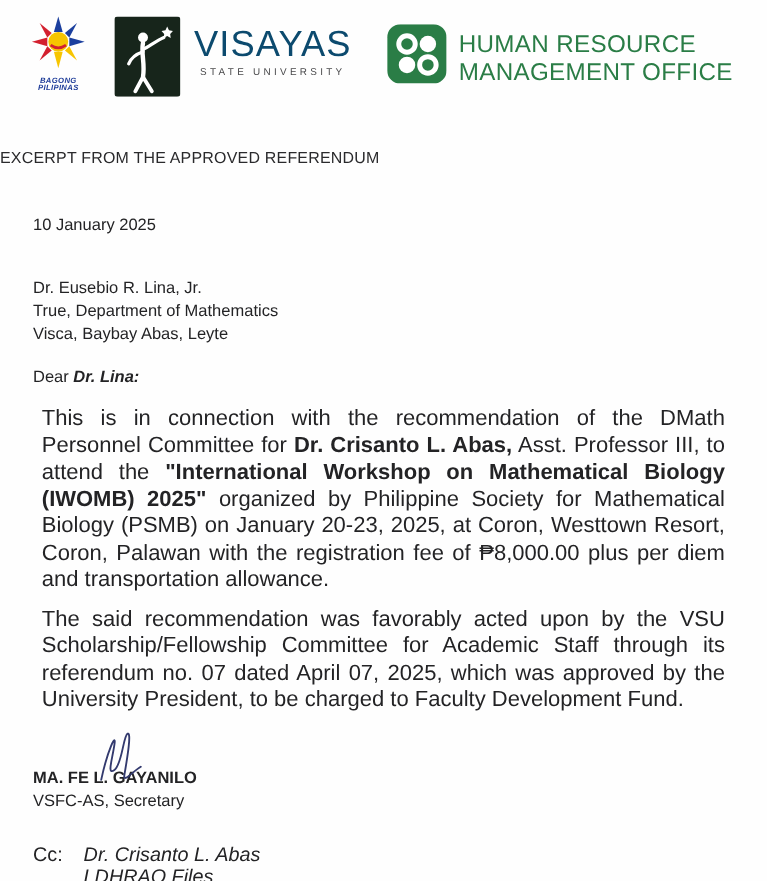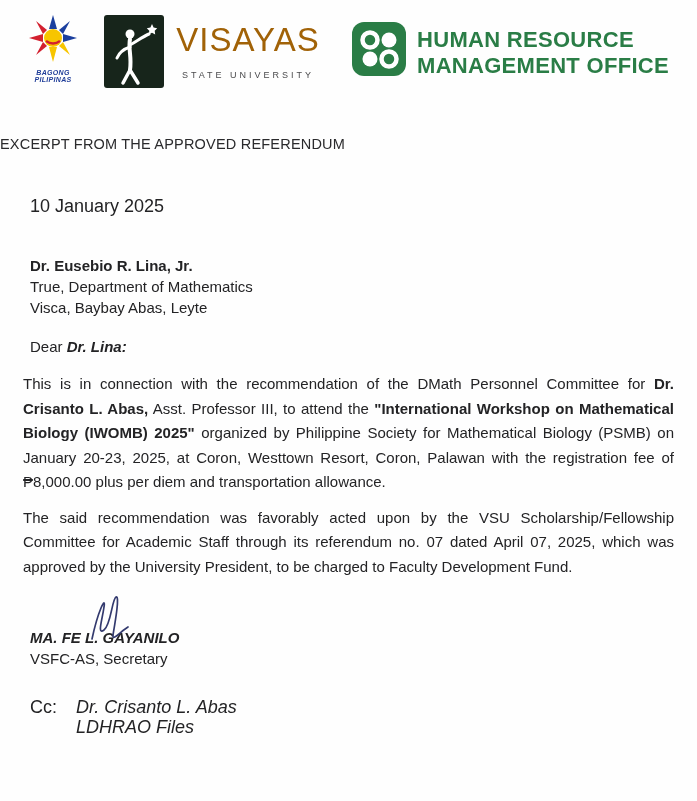--- a/index.html
+++ b/index.html
@@ -11,38 +11,38 @@
     font-family: "Liberation Sans", "DejaVu Sans", sans-serif;
     color: #232325;
     overflow: hidden;
   }
   
   .letterhead { position: relative; height: 112px; }
   .bp-logo   { position: absolute; left: 18px;  top: 12px; width: 70px; text-align: center; }
   .bp-label  { font-size: 7px; font-weight: bold; font-style: italic; color: #1f3d99; letter-spacing: .3px; margin-top: 1px; }
   .vsu-seal  { position: absolute; left: 104px; top: 15px; }
   .wordmark  { position: absolute; left: 170px; top: 22px; width: 156px; text-align: center; }
-  .visayas   { font-size: 33px; letter-spacing: 1px; color: #a16207; font-weight: 400; line-height: 36px; }
-  .state-univ{ font-size: 9px; letter-spacing: 3px; color: #4a4a4c; margin-top: 12px; }
+  .visayas   { font-size: 33px; letter-spacing: 1px; color: #0c4a6e; font-weight: 400; line-height: 36px; }
+  .state-univ{ font-size: 9px; letter-spacing: 3px; color: #4a4a4c; margin-top: 2px; }
   .hrmo-icon-wrap { position: absolute; left: 352px; top: 22px; }
-  .hrmo-text { position: absolute; left: 417px; top: 27px; font-size: 22px; font-weight: bold; color: #2a7d46; line-height: 26px; letter-spacing: .3px; }
+  .hrmo-text { position: absolute; left: 417px; top: 27px; font-size: 22px; font-weight: normal; color: #2a7d46; line-height: 26px; letter-spacing: .3px; }
   
   .title      { text-align: left; margin-top: 24px; font-size: 14.5px; color: #2a2a2c; letter-spacing: .2px; }
-  .date       { margin: 44px 30px 0; font-size: 18px; }
+  .date       { margin: 44px 30px 0; font-size: 15px; }
   .recipient  { margin: 38px 30px 0; font-size: 15px; line-height: 21px; }
-  .recipient .name { font-weight: bold; }
+  .recipient .name { font-weight: normal; }
   .salutation { margin: 20px 30px 0; font-size: 15px; }
   .salutation .bi { font-weight: bold; font-style: italic; }
-  .para       { margin: 17px 23px 0; font-size: 15px; line-height: 24.5px; text-align: justify; }
+  .para       { margin: 17px 38px 0; font-size: 20px; line-height: 24.5px; text-align: justify; }
   .para.second{ margin-top: 11px; }
   .para .b    { font-weight: bold; }
   .certified  { margin: 22px 30px 0; font-size: 15px; }
   .sig-block  { margin: 50px 30px 0; position: relative; font-size: 15px; }
   .sig-scribble { position: absolute; left: 52px; top: -40px; pointer-events: none; }
-  .sig-name   { font-weight: bold; font-style: italic; }
+  .sig-name   { font-weight: bold; }
   .sig-title  { margin-top: 4px; }
   .cc-block   { margin: 30px 30px 0; font-size: 18px; display: flex; }
   .cc-label   { width: 46px; }
   .cc-items   { font-style: italic; line-height: 20px; }
 </style>
 </head>
 <body>
 
 <div class="page">
 

